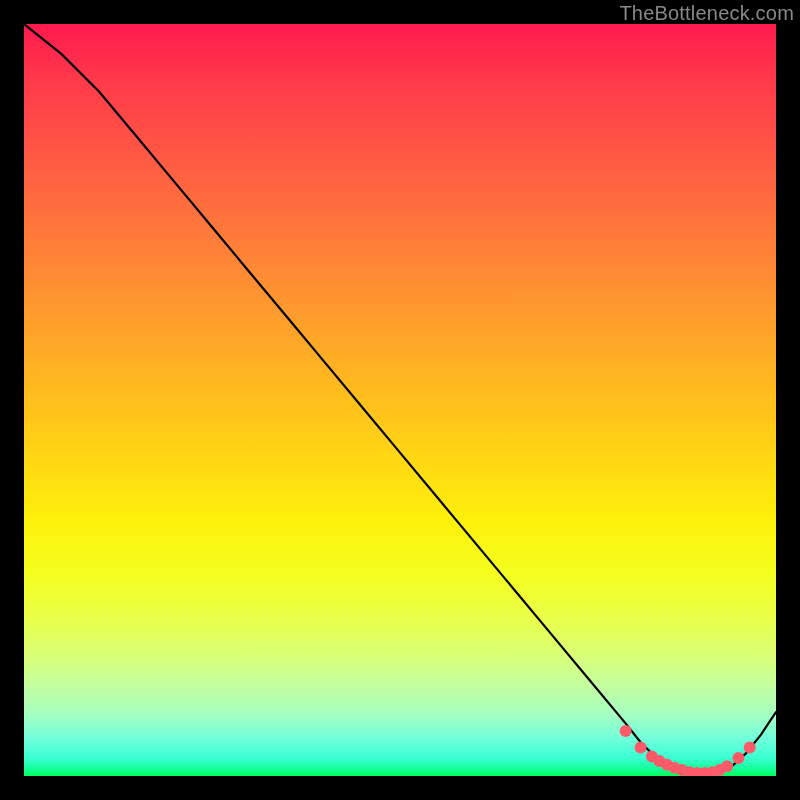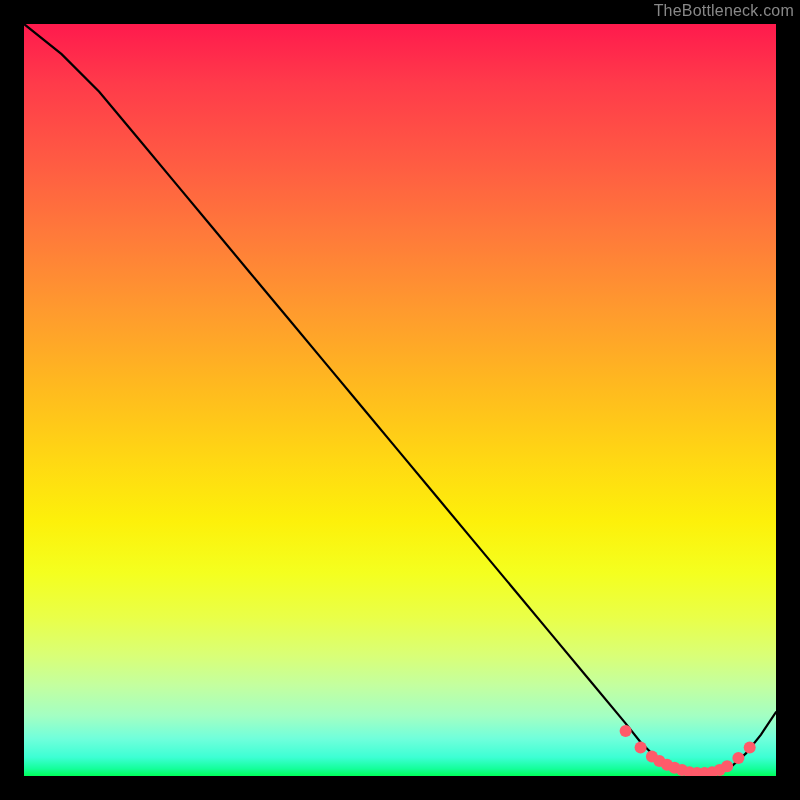--- a/index.html
+++ b/index.html
@@ -41,21 +41,21 @@
       #3dffd4 97.5%,
       #15ff9c 99%,
       #00ff5a 100%
     );
   }
   .watermark {
     position: absolute;
     top: 2px;
     right: 6px;
     color: #888;
-    font-size: 16px;
+    font-size: 20px;
     font-weight: 500;
     letter-spacing: 0.2px;
     pointer-events: none;
     z-index: 5;
     margin-left: 44px;
   }
   svg.curve {
     position: absolute;
     inset: 0;
   }

